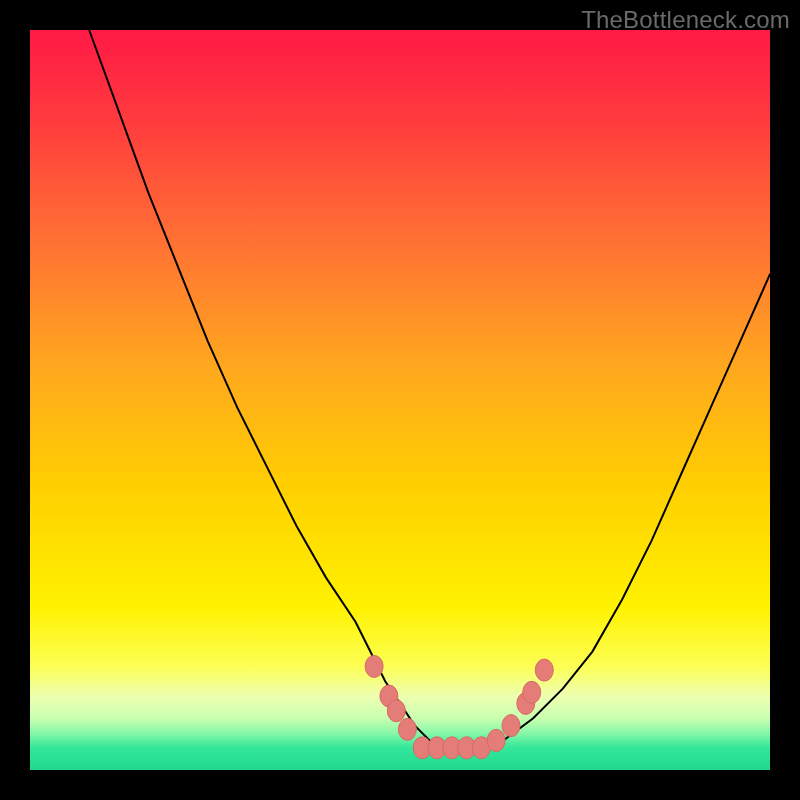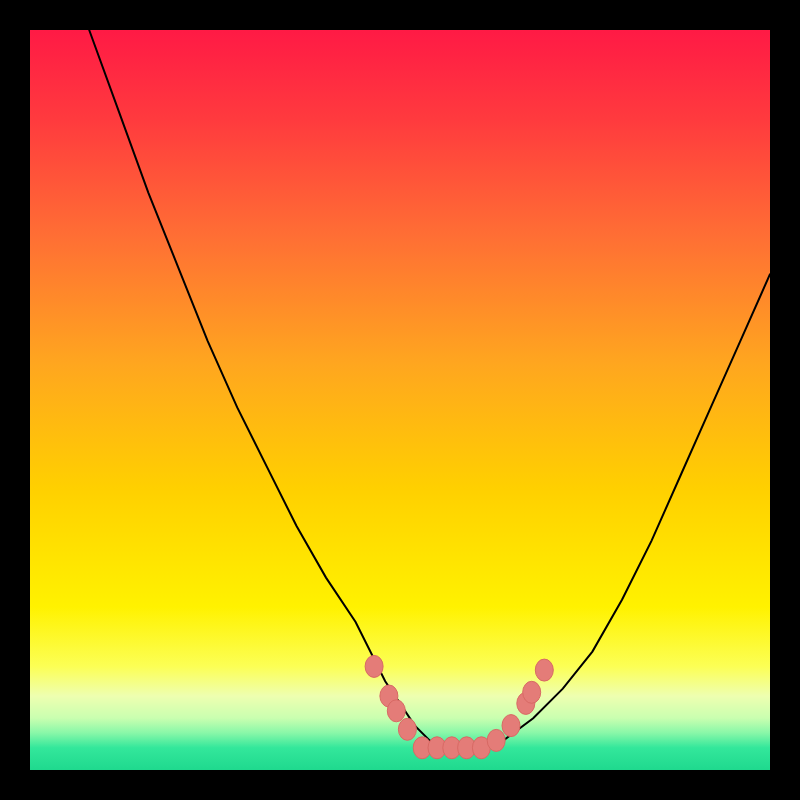--- a/index.html
+++ b/index.html
@@ -65,13 +65,14 @@
         <ellipse cx="421.8" cy="717.8" rx="9" ry="11" class="marker"></ellipse>
         <ellipse cx="436.6" cy="717.8" rx="9" ry="11" class="marker"></ellipse>
         <ellipse cx="451.4" cy="717.8" rx="9" ry="11" class="marker"></ellipse>
         <ellipse cx="466.2" cy="710.4" rx="9" ry="11" class="marker"></ellipse>
         <ellipse cx="481.0" cy="695.6" rx="9" ry="11" class="marker"></ellipse>
         <ellipse cx="495.8" cy="673.4" rx="9" ry="11" class="marker"></ellipse>
         <ellipse cx="501.7" cy="662.3" rx="9" ry="11" class="marker"></ellipse>
         <ellipse cx="514.3" cy="640.1" rx="9" ry="11" class="marker"></ellipse>
       </svg>
   </div>
+  <div class="watermark">TheBottleneck.com</div>
 </div>
 
 </body></html>

